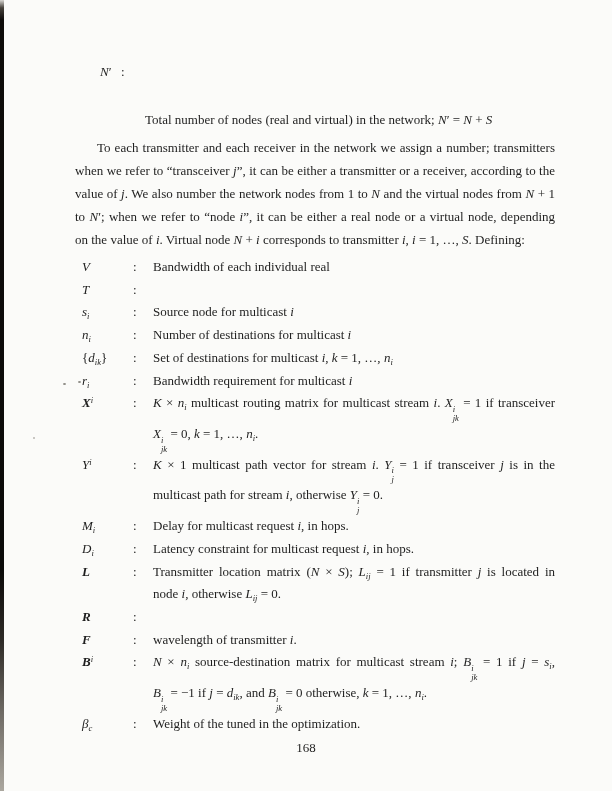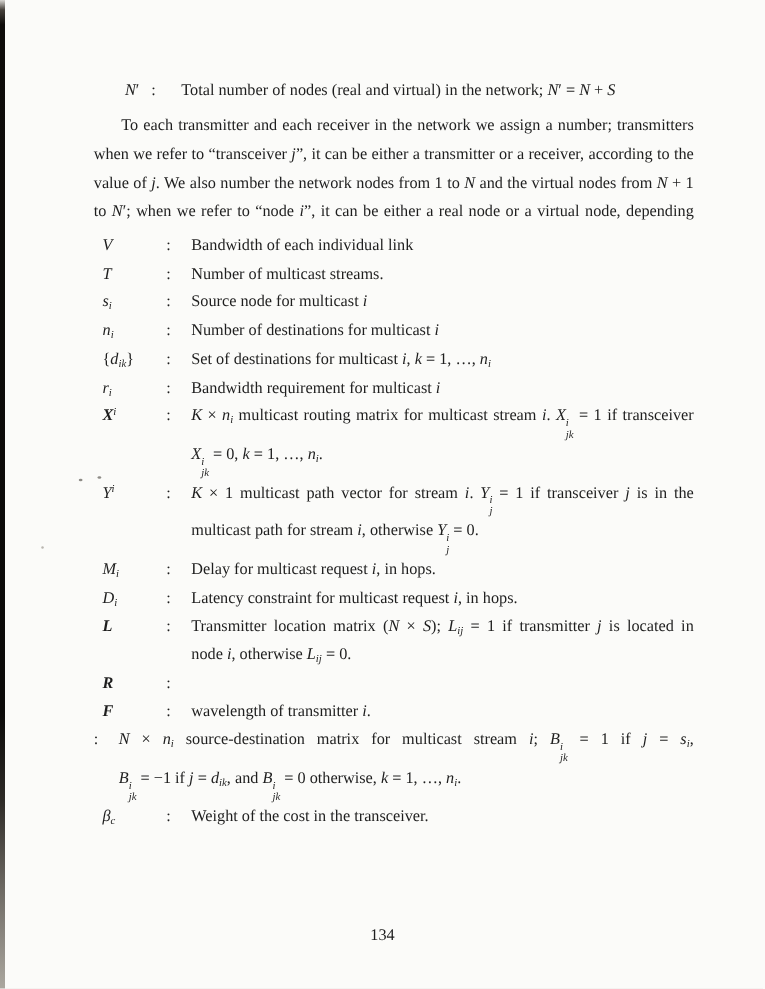--- a/index.html
+++ b/index.html
@@ -24,21 +24,21 @@
   .speck { position: absolute; border-radius: 50%; background: #8d8b86; }
   .s1 { left: 63px; top: 383px; width: 3px; height: 2px; }
   .s2 { left: 78px; top: 381px; width: 3px; height: 2px; }
   .s3 { left: 33px; top: 437px; width: 2px; height: 2px; background: #b9b6b0; }
 
   .content { position: absolute; left: 75px; top: 60px; width: 480px; }
 
   .intro-row { display: flex; line-height: 23px; margin-left: 25px; }
   .isym  { width: 21px; flex: none; }
   .icolon{ width: 24px; flex: none; }
-  .itext { flex: 1; }
+  .itext { flex: 1; margin-top: 48px; }
 
   .para { margin: 5px 0 0 0; }
   .tline { line-height: 23px; }
   .just   { text-align: justify; text-align-last: justify; }
   .indent { text-indent: 22px; }
 
   .deflist { margin-top: 5px; }
   .def-row { display: flex; }
   .def-row .tline { line-height: 22.7px; }
   .sym   { margin-left: 7px; width: 51px; flex: none; line-height: 22.7px; }
@@ -75,37 +75,35 @@
       <span class="isym"><i>N</i>′</span>
       <span class="icolon">:</span>
       <span class="itext">Total number of nodes (real and virtual) in the network; <i>N</i>′ = <i>N</i> + <i>S</i></span>
     </div>
 
     <div class="para">
         <div class="tline just indent">To each transmitter and each receiver in the network we assign a number; transmitters</div>
         <div class="tline just">when we refer to “transceiver <i>j</i>”, it can be either a transmitter or a receiver, according to the</div>
         <div class="tline just">value of <i>j</i>. We also number the network nodes from 1 to <i>N</i> and the virtual nodes from <i>N</i> + 1</div>
         <div class="tline just">to <i>N</i>′; when we refer to “node <i>i</i>”, it can be either a real node or a virtual node, depending</div>
+        <div class="tline">on the value of <i>i</i>. Virtual node <i>N</i> + <i>i</i> corresponds to transmitter <i>i</i>, <i>i</i> = 1, …, <i>S</i>. Defining:</div>
       </div>
 
     <div class="deflist">
   <div class="def-row">
     <span class="sym"><i>V</i></span>
     <span class="colon">:</span>
     <span class="dtext">
-            <div class="tline">Bandwidth of each individual link</div>
+            <div class="tline">Bandwidth of each individual real</div>
           </span>
   </div>
 
   <div class="def-row">
     <span class="sym"><i>T</i></span>
     <span class="colon">:</span>
-    <span class="dtext">
-            <div class="tline">Number of multicast streams.</div>
-          </span>
   </div>
 
   <div class="def-row">
     <span class="sym"><i>s</i><sub><i>i</i></sub></span>
     <span class="colon">:</span>
     <span class="dtext">
             <div class="tline">Source node for multicast <i>i</i></div>
           </span>
   </div>
 
@@ -195,41 +193,42 @@
 
   <div class="def-row">
     <span class="sym"><b><i>F</i></b></span>
     <span class="colon">:</span>
     <span class="dtext">
             <div class="tline">wavelength of transmitter <i>i</i>.</div>
           </span>
   </div>
 
   <div class="def-row">
+    <span class="sym"><b><i>B</i></b><sup><i>i</i></sup></span>
     <span class="colon">:</span>
     <span class="dtext">
             <div class="tline just"><i>N</i> × <i>n</i><sub><i>i</i></sub> source-destination matrix for multicast stream <i>i</i>; <i>B</i><span class="supsub">
                 <span>i</span>
                 <span>jk</span>
               </span> = 1 if <i>j</i> = <i>s</i><sub><i>i</i></sub>,</div>
             <div class="tline"><i>B</i><span class="supsub">
                 <span>i</span>
                 <span>jk</span>
               </span> = −1 if <i>j</i> = <i>d</i><sub><i>ik</i></sub>, and <i>B</i><span class="supsub">
                 <span>i</span>
                 <span>jk</span>
               </span> = 0 otherwise, <i>k</i> = 1, …, <i>n</i><sub><i>i</i></sub>.</div>
           </span>
   </div>
 
   <div class="def-row">
     <span class="sym"><i>β</i><sub><i>c</i></sub></span>
     <span class="colon">:</span>
     <span class="dtext">
-            <div class="tline">Weight of the cost in the transceiver.</div>
+            <div class="tline">Weight of the tuned in the optimization.</div>
           </span>
   </div>
 </div>
 
   </div>
 
-  <div class="pagenum">134</div>
+  <div class="pagenum">168</div>
 </div>
 
 </body></html>

